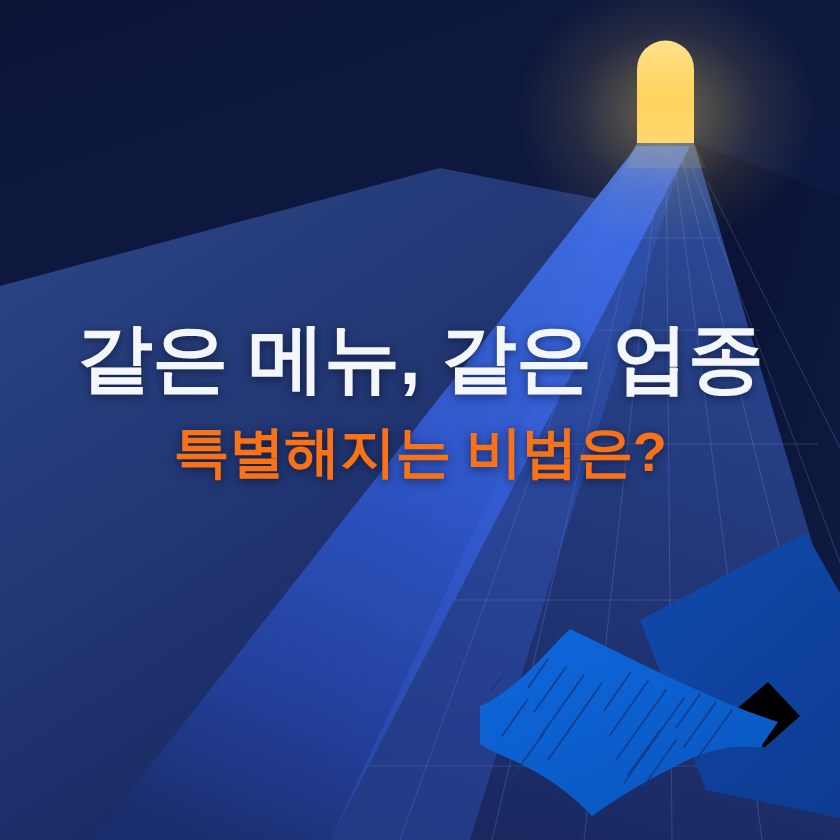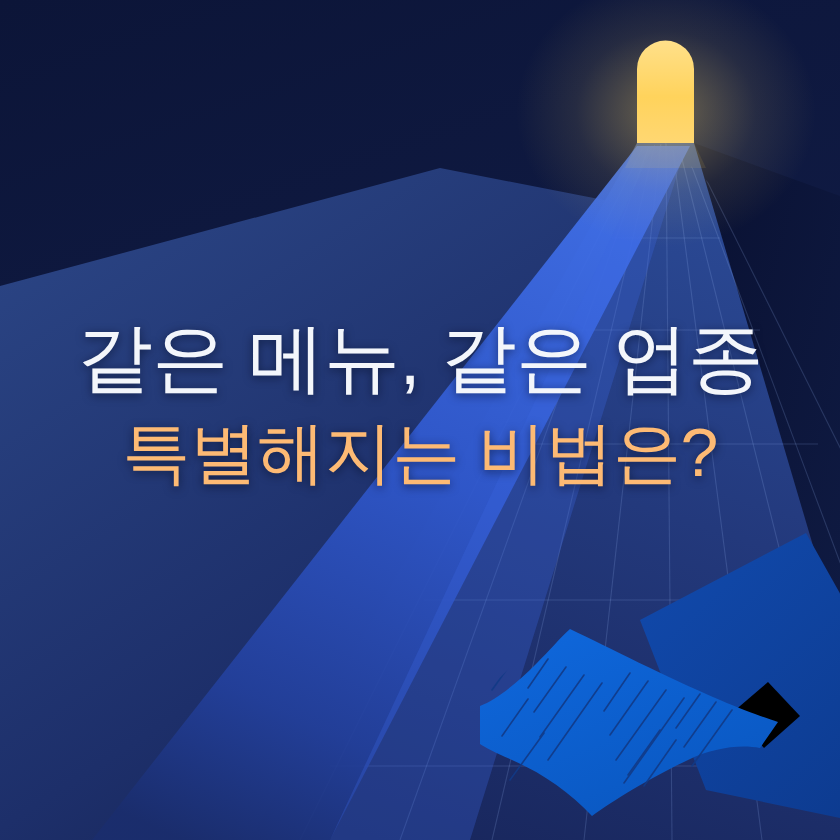--- a/index.html
+++ b/index.html
@@ -35,35 +35,35 @@
     top: 312px;
     width: 840px;
     z-index: 40;
     text-align: center;
     pointer-events: none;
   }
 
   .headline-line {
     display: block;
     white-space: nowrap;
-    font-weight: 400;
+    font-weight: 700;
     letter-spacing: -0.5px;
   }
 
   .headline-line.line-1 {
     font-size: 76px;
     line-height: 92px;
     color: #f3f6fb;
     text-shadow: 0 2px 10px rgba(4, 10, 30, 0.55);
   }
 
   .headline-line.line-2 {
-    font-size: 68px;
+    font-size: 56px;
     line-height: 96px;
-    color: #fdba74;
+    color: #f97316;
     text-shadow: 0 2px 10px rgba(4, 10, 30, 0.6);
   }
 
   
   .headline-block span {
     -webkit-font-smoothing: antialiased;
   }
 </style>
 </head>
 <body>

